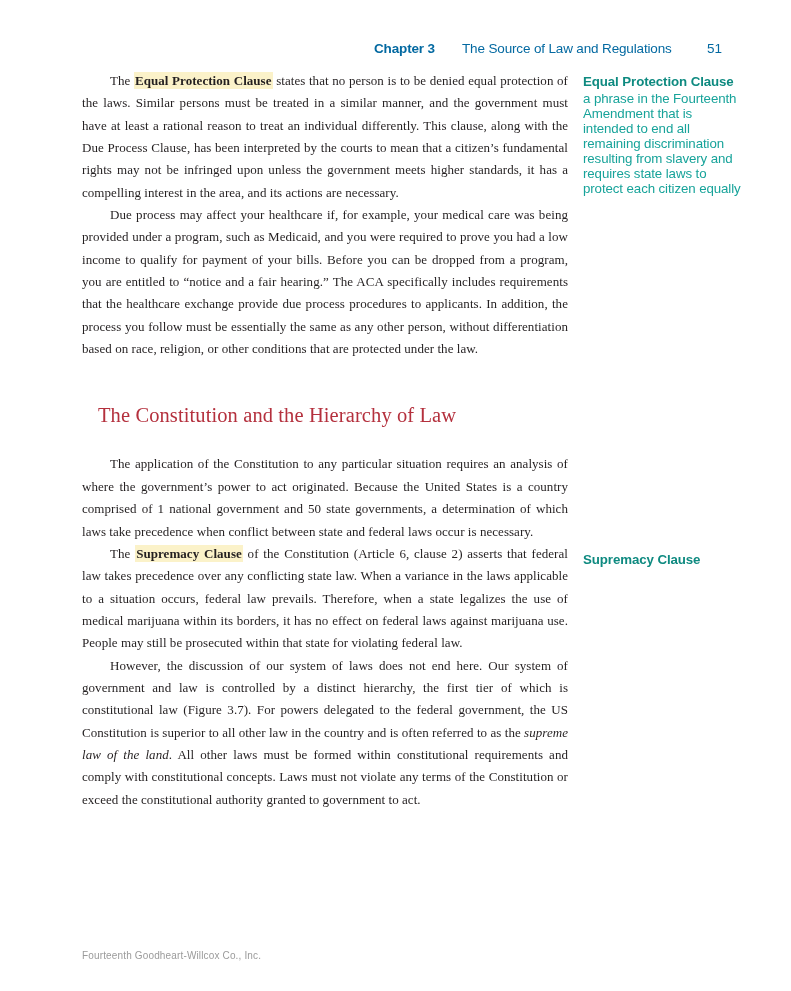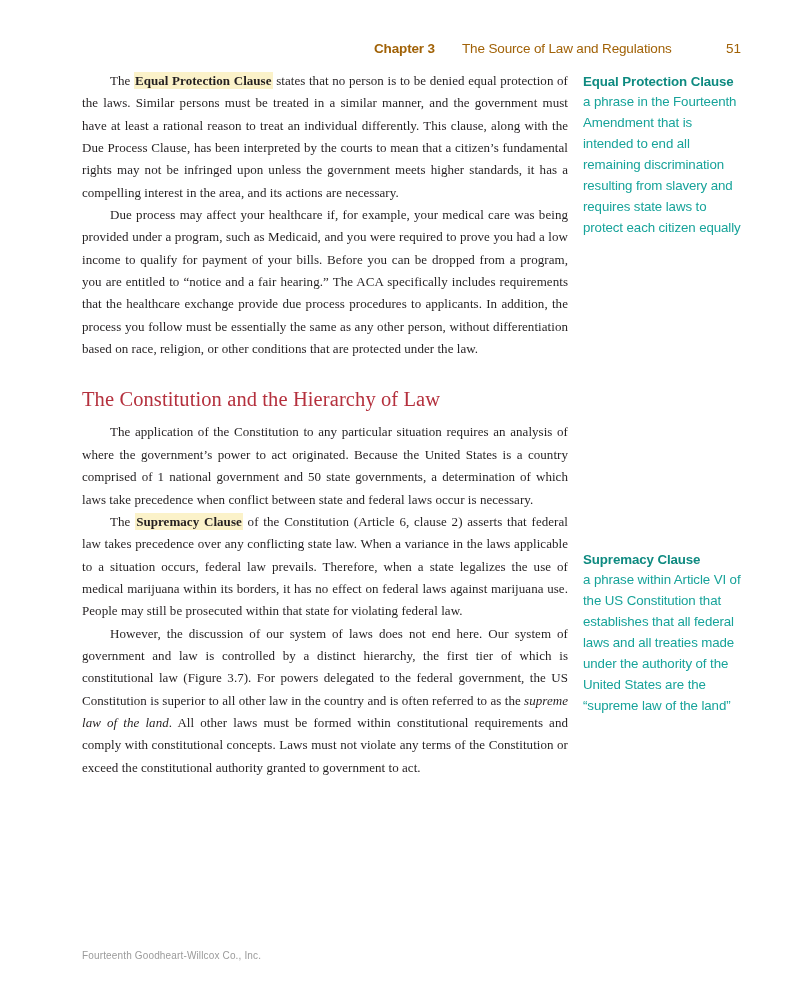--- a/index.html
+++ b/index.html
@@ -18,41 +18,40 @@
 
   
   .page-header {
     position: absolute;
     top: 39px;
     left: 0;
     width: 791px;
     height: 20px;
     font-family: "Liberation Sans", "DejaVu Sans", sans-serif;
     font-size: 13.5px;
-    color: #a16207;
+    color: #0369a1;
     line-height: 20px;
     white-space: nowrap;
   }
   .page-header .chapter-label {
     position: absolute;
     left: 374px;
     font-weight: bold;
     letter-spacing: -0.15px;
   }
   .page-header .chapter-title {
     position: absolute;
     left: 462px;
     font-weight: normal;
     letter-spacing: -0.15px;
   }
   .page-header .folio {
     position: absolute;
     left: 707px;
     font-weight: normal;
-    margin-left: 19px;
   }
 
   
   .body-column {
     position: absolute;
     left: 82px;
     top: 70px;
     width: 486px;
   }
   .body-column p {
@@ -60,21 +59,21 @@
     font-size: 13px;
     line-height: 22.35px;
     text-align: justify;
     text-indent: 28px;
     letter-spacing: 0.05px;
     -webkit-hyphens: none;
     hyphens: none;
   }
 
   h2.section-heading {
-    margin: 0;
+    margin: 16px;
     color: #b4303d;
     font-size: 20.5px;
     font-weight: normal;
     line-height: 26px;
     letter-spacing: 0.1px;
     text-align: left;
   }
 
   .spacer-before-heading { height: 26px; }
   .spacer-after-heading  { height: 9px; }
@@ -108,21 +107,21 @@
     display: block;
     font-size: 13.3px;
     line-height: 16.6px;
     font-weight: bold;
     color: #0e8a80;
     letter-spacing: -0.1px;
   }
   .gloss-def {
     display: block;
     font-size: 13.3px;
-    line-height: 21px;
+    line-height: 15px;
     font-weight: normal;
     color: #17a39a;
     letter-spacing: -0.1px;
   }
 
   
   .page-footer {
     position: absolute;
     left: 82px;
     top: 950px;
@@ -164,18 +163,17 @@
 
 <div class="margin-column">
 
   <div class="gloss gloss-1">
     <span class="gloss-term">Equal Protection Clause</span>
     <span class="gloss-def">a phrase in the Fourteenth Amendment that is intended to end all remaining discrimination resulting from slavery and requires state laws to protect each citizen equally</span>
   </div>
 
   <div class="gloss gloss-2">
     <span class="gloss-term">Supremacy Clause</span>
-    <span class="gloss-def">a phrase within Article VI of the US Constitution that establishes that all federal laws and all treaties made under the authority of the United States are the “supreme law of the land”</span>
   </div>
 
 </div>
 
 <div class="page-footer">Fourteenth Goodheart-Willcox Co., Inc.</div>
 
 </body></html>

